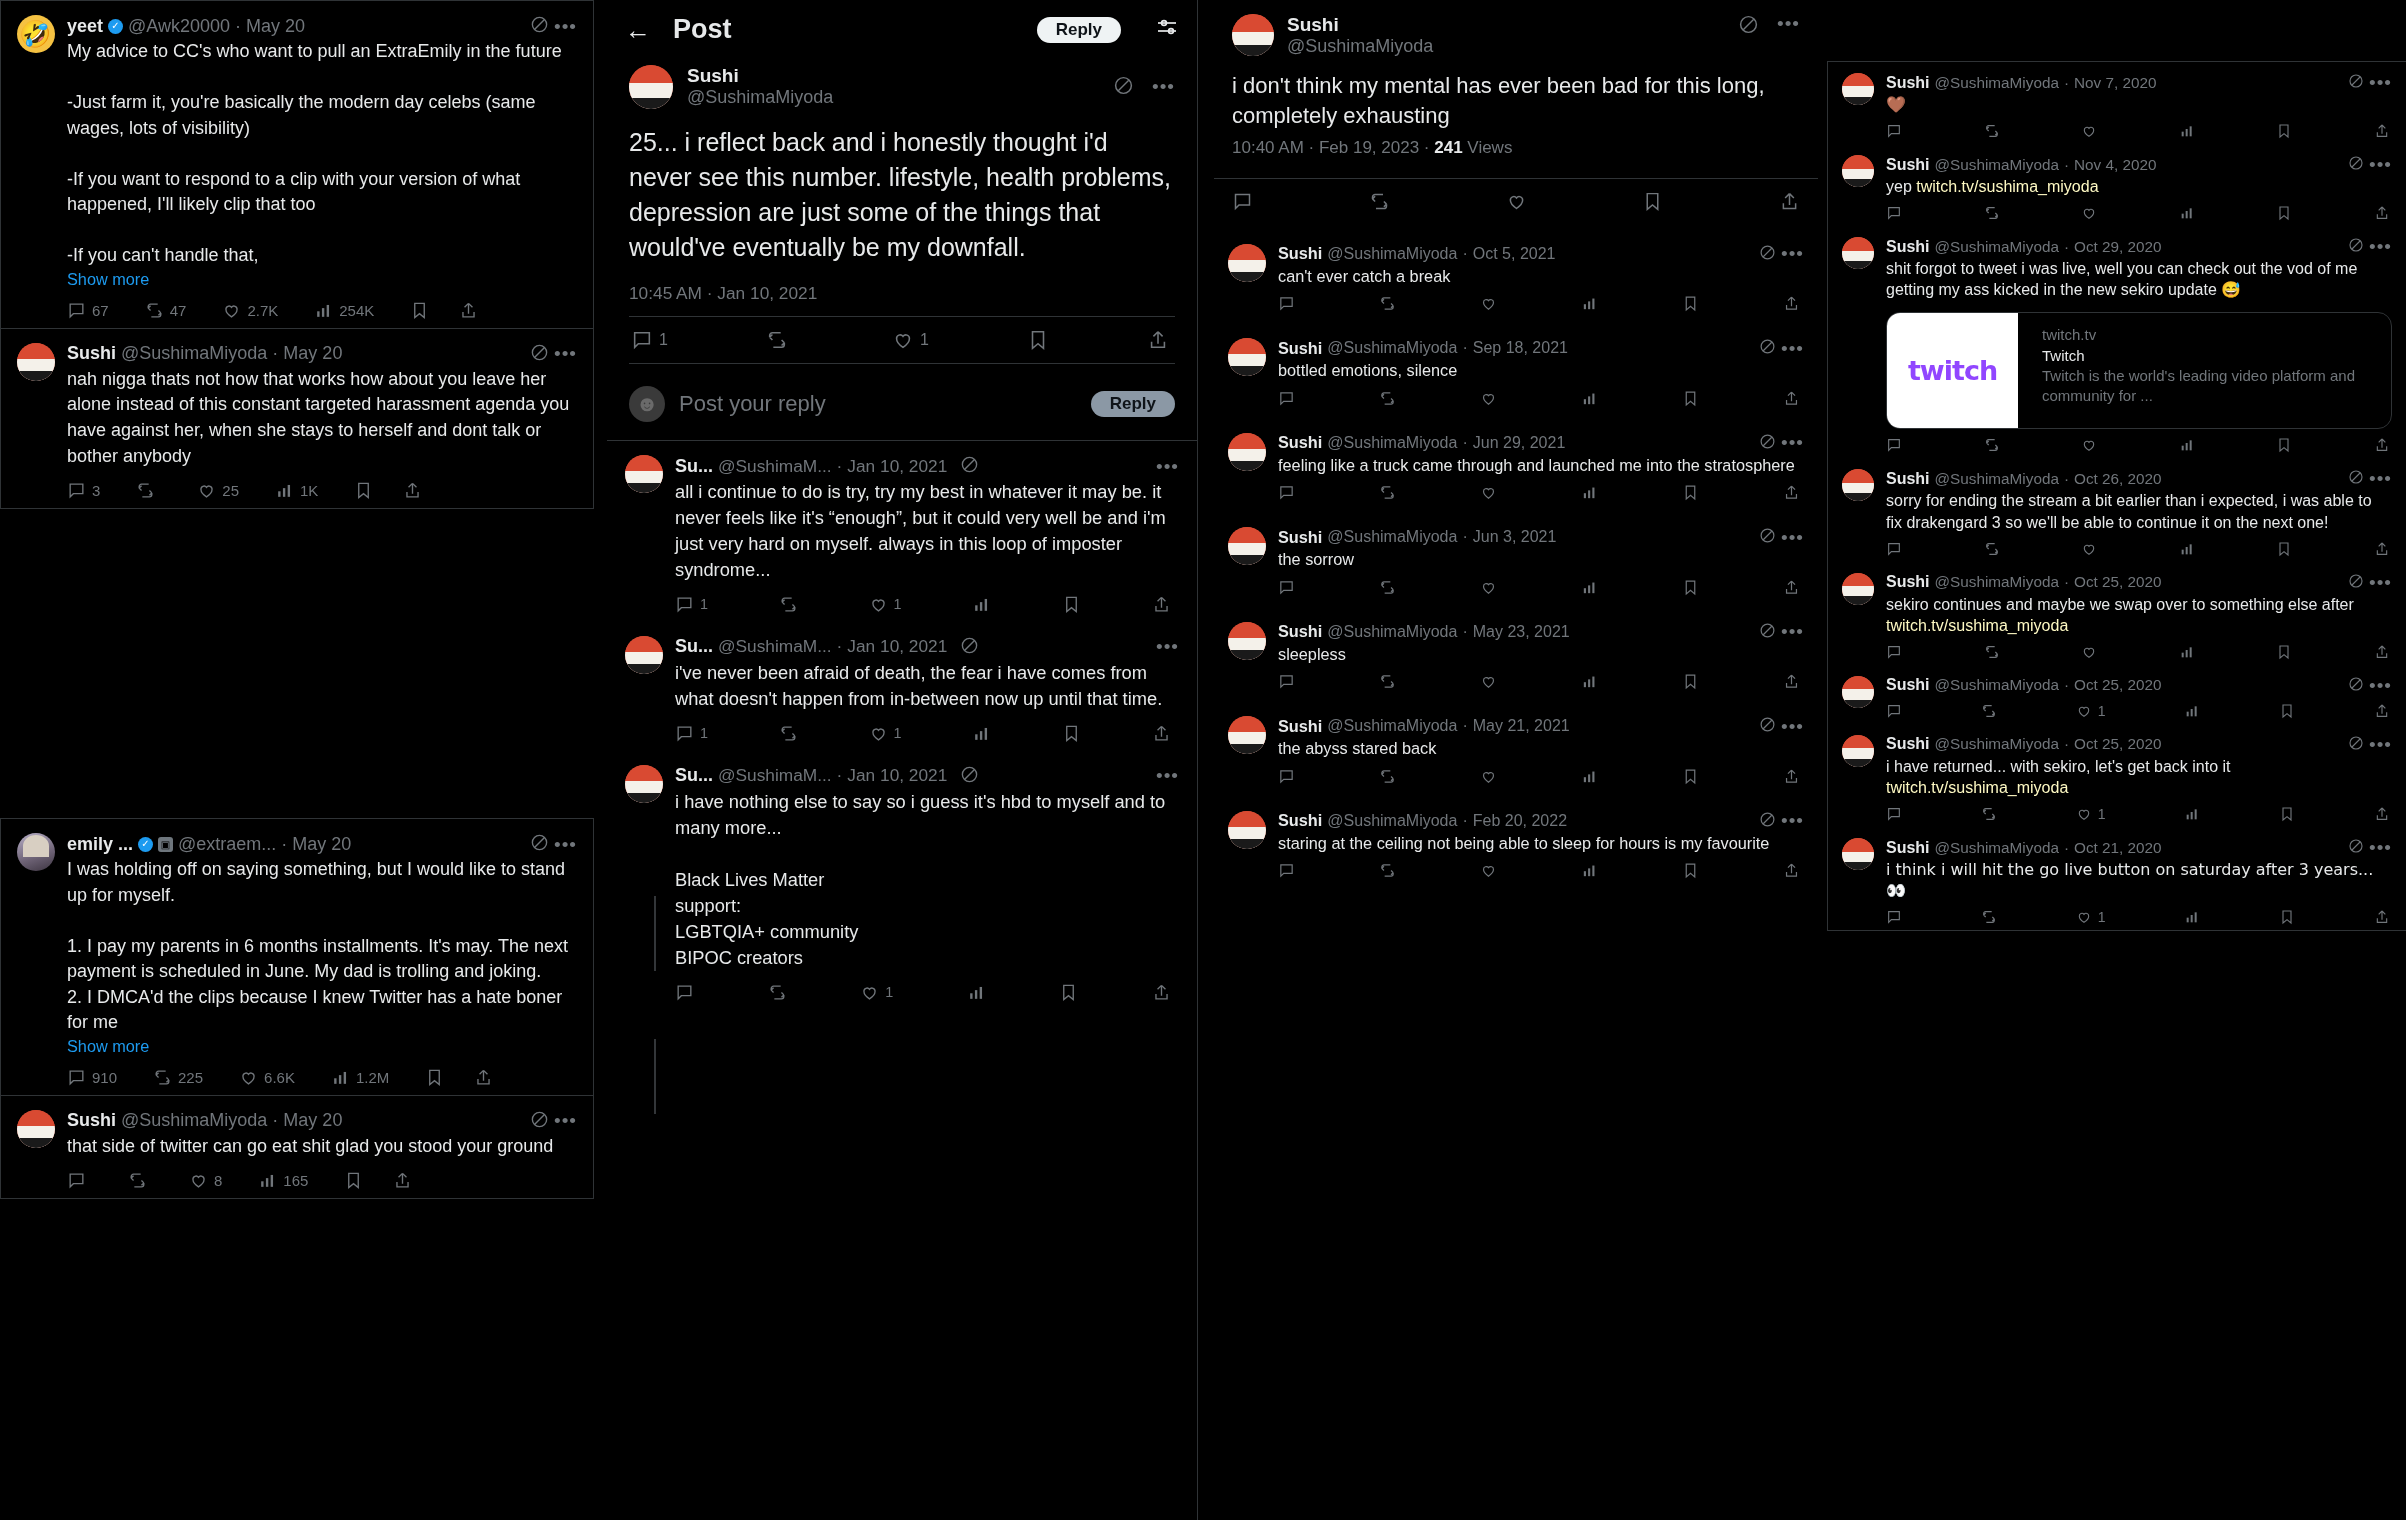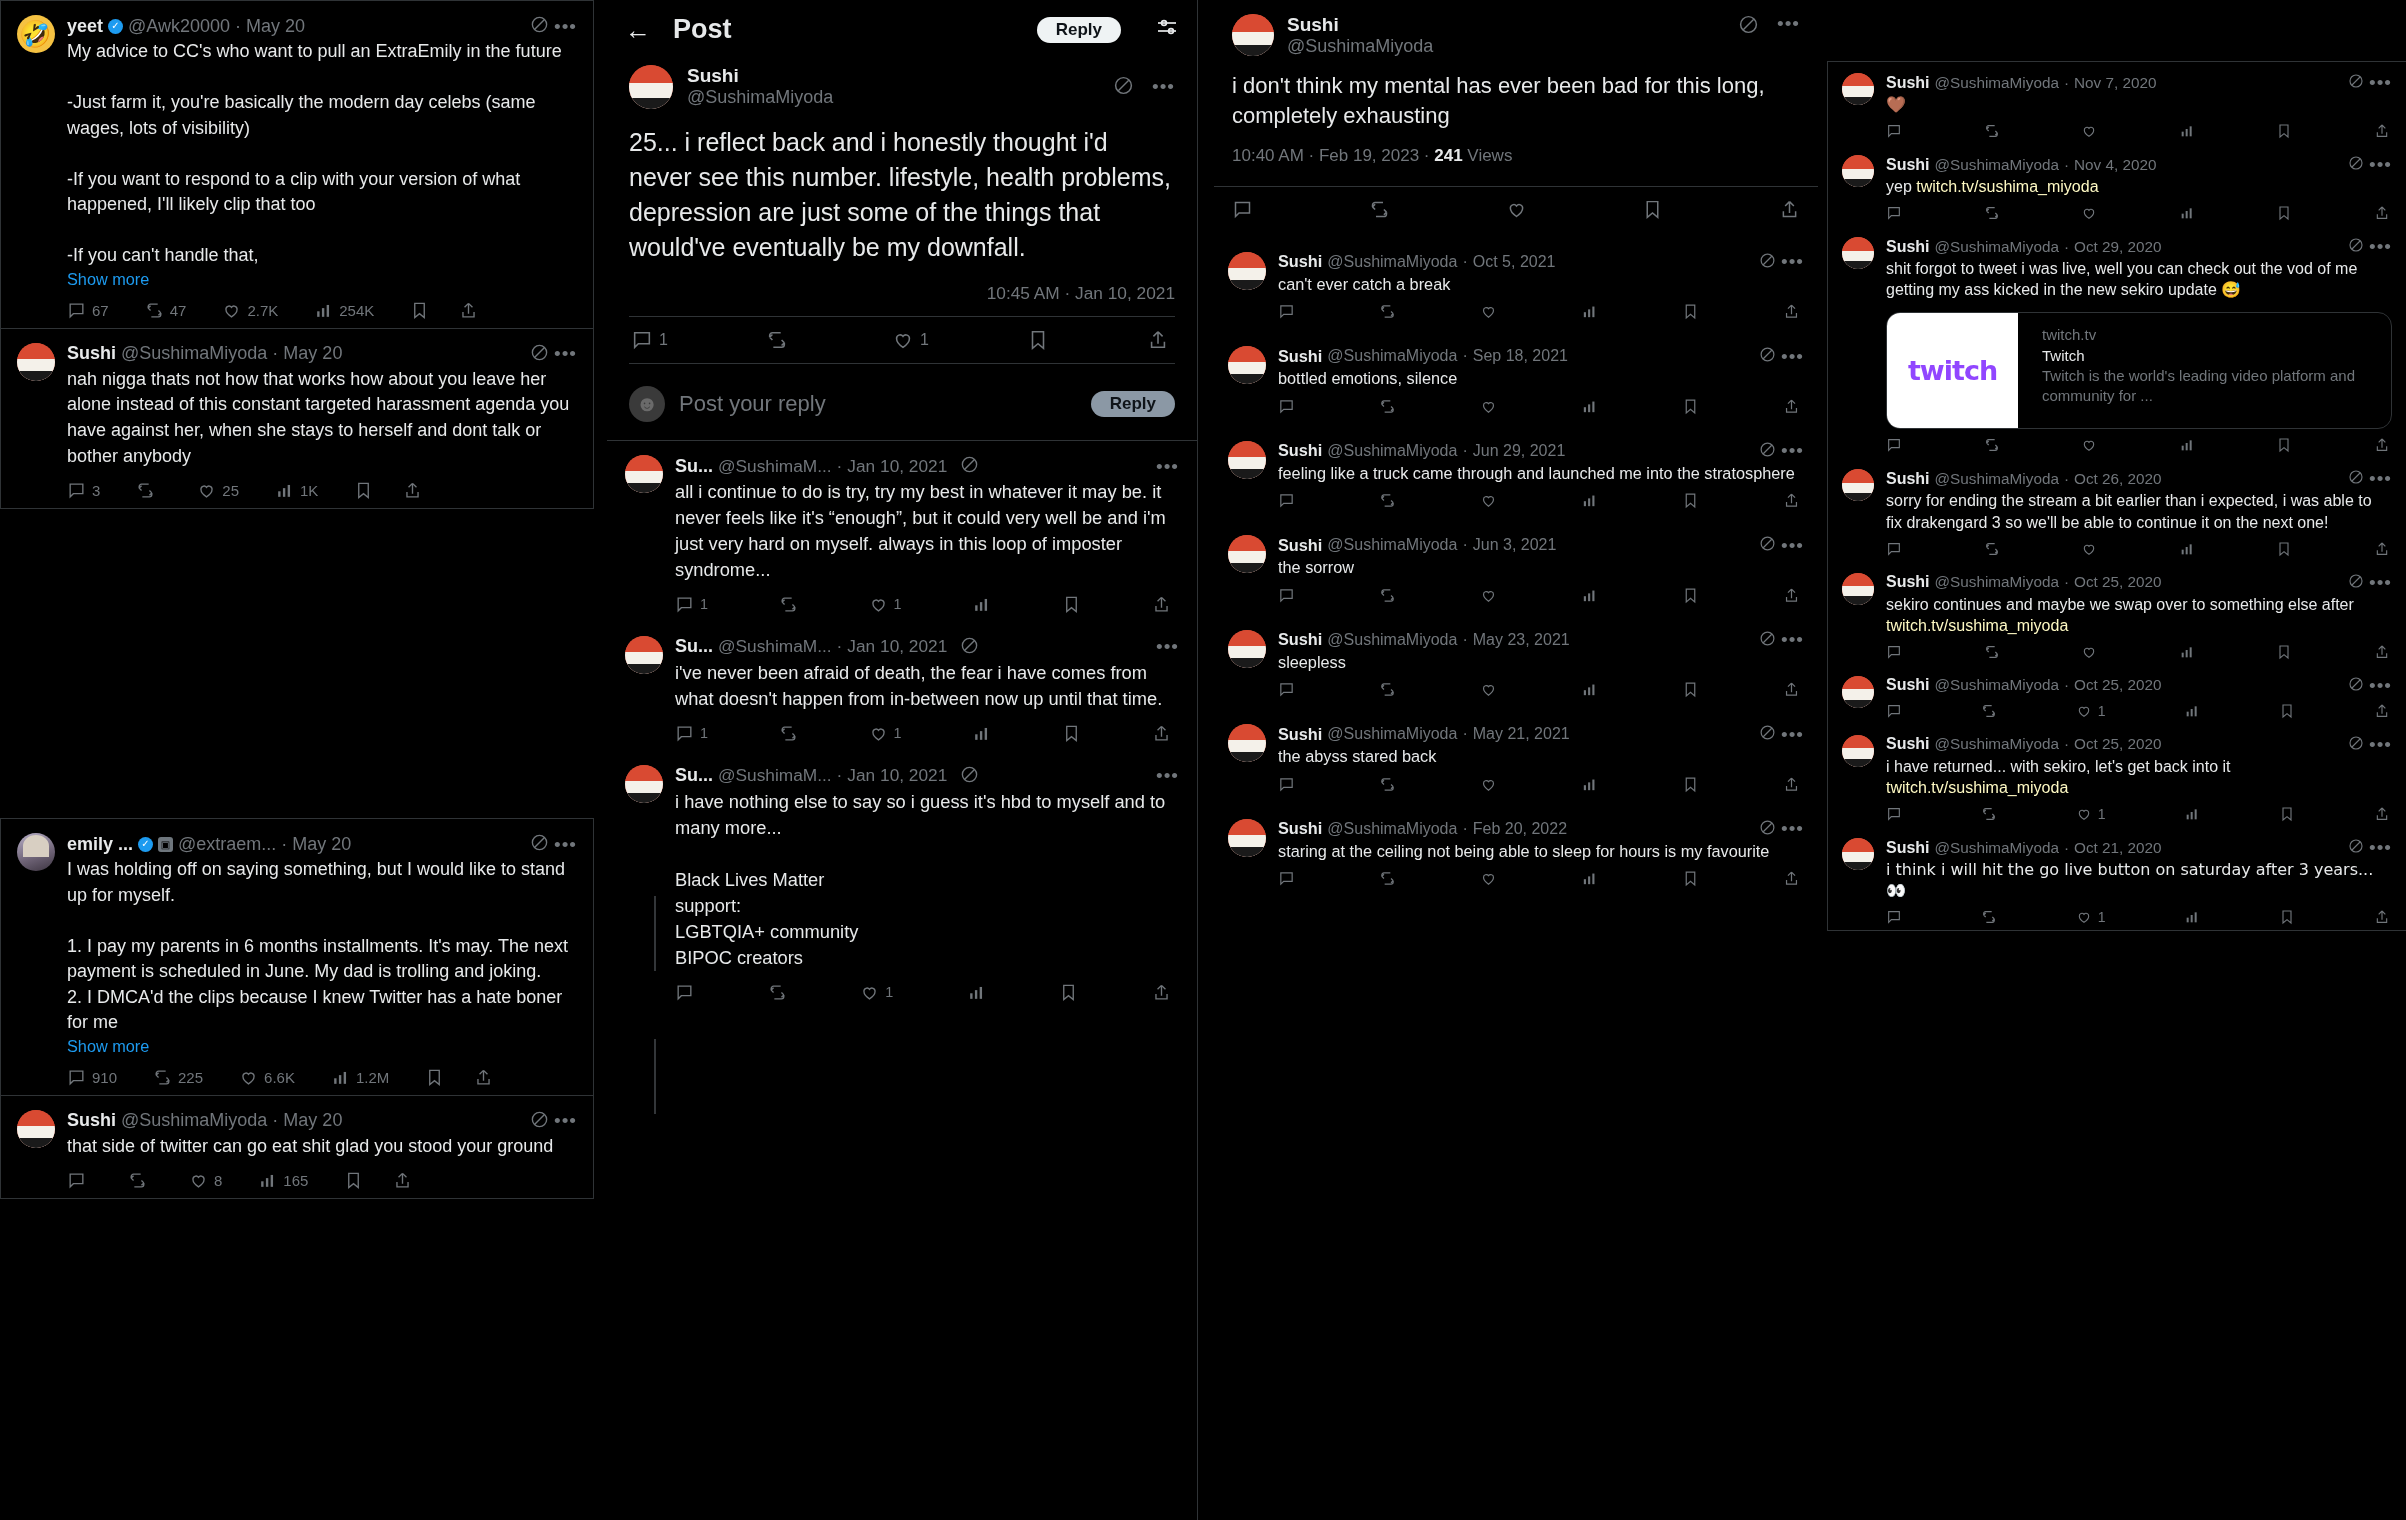--- a/index.html
+++ b/index.html
@@ -107,21 +107,21 @@
   }
   .reply-btn.grey { background: #8b98a5; color: #0f1419; }
   .sliders { color: #e7e9ea; font-size: 20px; margin-left: 12px; }
 
   .detail-main { padding: 10px 22px 4px 22px; }
   .detail-top { display: flex; gap: 14px; align-items: flex-start; }
   .detail-top .avatar { width: 44px; height: 44px; flex: 0 0 44px; }
   .dname { font-size: 19px; font-weight: 700; }
   .dhandle { font-size: 18px; color: #71767b; }
   .detail-text { font-size: 25px; line-height: 1.4; margin-top: 16px; color: #e7e9ea; }
-  .detail-time { color: #71767b; font-size: 17.3px; margin-top: 18px; text-align: right; }
+  .detail-time { color: #71767b; font-size: 17.3px; margin-top: 18px; }
   .detail-actions {
     display: flex; justify-content: space-between; align-items: center;
     padding: 12px 6px 12px 2px; border-top: 1px solid #2f3336; border-bottom: 1px solid #2f3336;
     margin-top: 12px; color: #71767b;
   }
   .detail-actions svg.ic { width: 22px; height: 22px; }
   .detail-actions .cnt { font-size: 16px; }
 
   .reply-box { display: flex; align-items: center; gap: 14px; padding: 18px 22px; border-bottom: 1px solid #2f3336; }
   .reply-box .avatar { width: 36px; height: 36px; flex: 0 0 36px; }
@@ -135,21 +135,21 @@
   #col2 .thread svg.ic { width: 19px; height: 19px; }
   .thread-line { position: absolute; width: 2px; background: #333639; left: 47px; }
 
   
   #col3 { left: 1214px; top: 0; width: 604px; }
   .c3card { background: #000; margin-bottom: 9px; }
   .c3top { padding: 14px 18px 8px 18px; }
   .c3name { font-size: 19px; font-weight: 700; }
   .c3handle { font-size: 18px; color: #71767b; }
   .c3text { font-size: 22px; line-height: 1.38; margin-top: 14px; }
-  .c3time { color: #71767b; font-size: 17px; margin-top: 14px; }
+  .c3time { color: #71767b; font-size: 17px; margin-top: 6px; }
   .c3views b { color: #e7e9ea; font-weight: 700; }
   .c3actions { display: flex; justify-content: space-between; align-items: center; padding: 12px 18px 12px 18px; border-top: 1px solid #2f3336; margin-top: 12px; }
   .c3actions svg.ic { width: 21px; height: 21px; }
 
   .mini .tweet { padding: 11px 14px 6px 14px; border-bottom: none; }
   .mini .name { font-size: 16.3px; }
   .mini .handle, .mini .date, .mini .dot { font-size: 16px; }
   .mini .text { font-size: 16.3px; line-height: 1.32; }
   .mini .actions { justify-content: space-between; padding-right: 4px; margin-top: 8px; }
   .mini svg.ic { width: 17px; height: 17px; }

